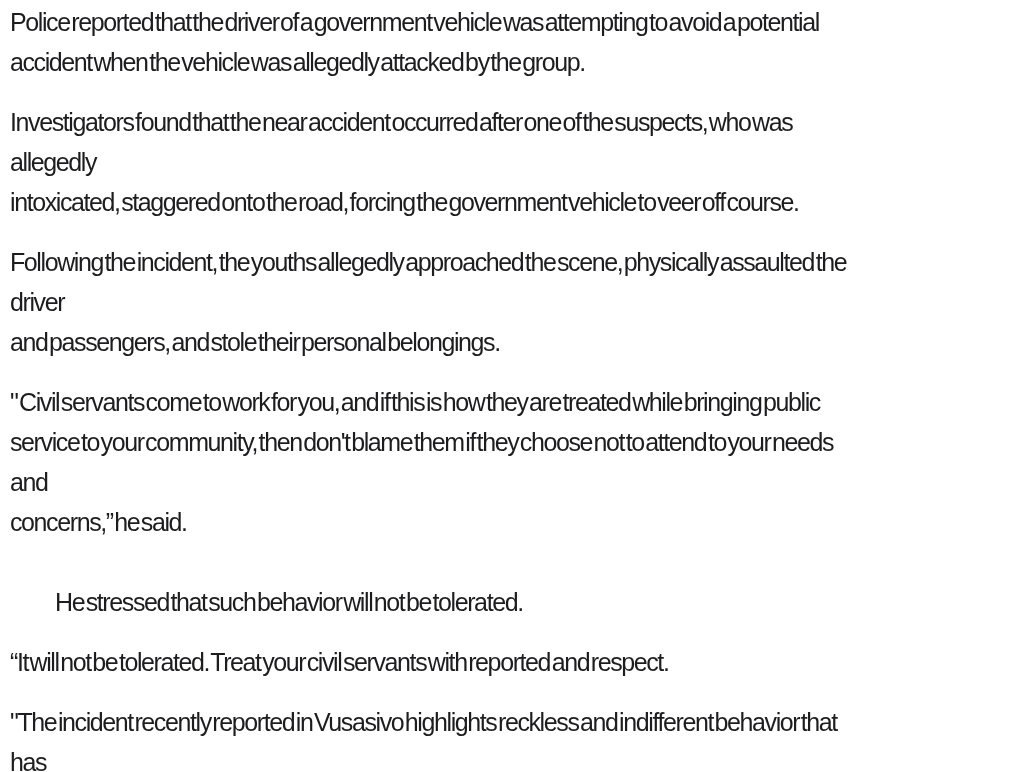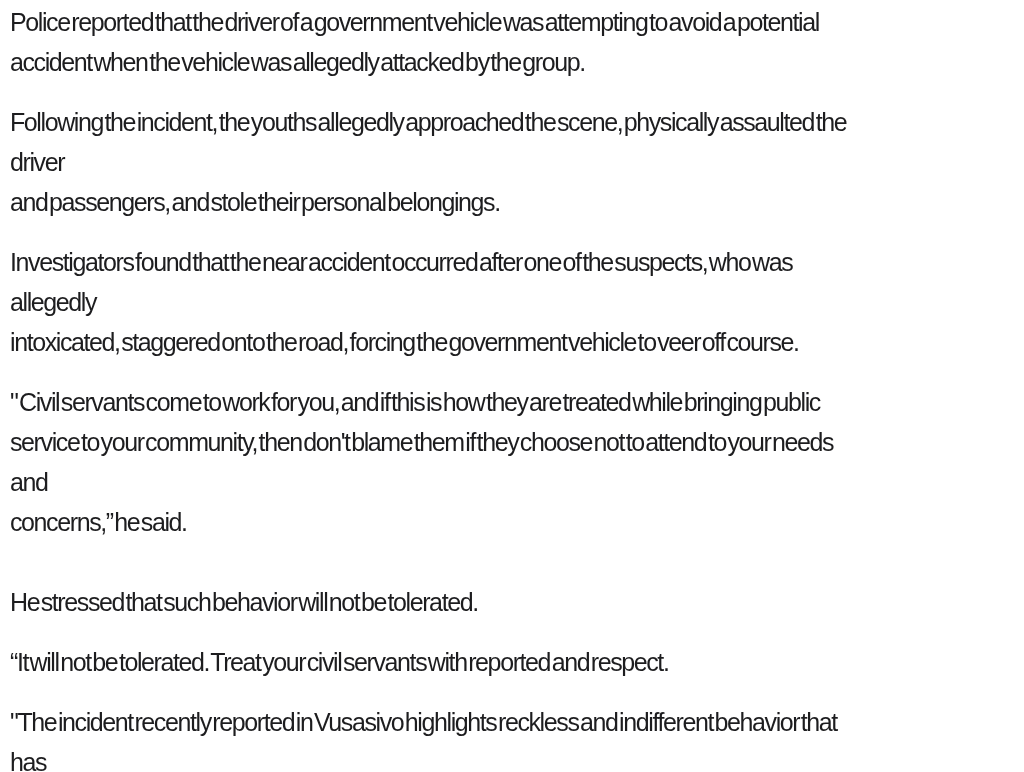--- a/index.html
+++ b/index.html
@@ -23,32 +23,33 @@
     word-spacing: -4px;
     color: #1d1d1f;
     font-weight: 400;
   }
   .article p {
     margin: 0 0 20px 0;
     white-space: pre-line; 
   }
   .article p.extra-gap {
     margin-top: 40px; 
+    margin-left: 45px;
   }
 </style>
 </head>
 <body>
 
 <main class="article">
   <p>Police reported that the driver of a government vehicle was attempting to avoid a potential
 accident when the vehicle was allegedly attacked by the group.</p>
+  <p>Investigators found that the near accident occurred after one of the suspects, who was allegedly
+intoxicated, staggered onto the road, forcing the government vehicle to veer off course.</p>
   <p>Following the incident, the youths allegedly approached the scene, physically assaulted the driver
 and passengers, and stole their personal belongings.</p>
-  <p>Investigators found that the near accident occurred after one of the suspects, who was allegedly
-intoxicated, staggered onto the road, forcing the government vehicle to veer off course.</p>
   <p>" Civil servants come to work for you, and if this is how they are treated while bringing public
 service to your community, then don't blame them if they choose not to attend to your needs and
 concerns,” he said.</p>
   <p class="extra-gap">He stressed that such behavior will not be tolerated.</p>
   <p>“It will not be tolerated. Treat your civil servants with reported and respect.</p>
   <p>"The incident recently reported in Vusasivo highlights reckless and indifferent behavior that has
 no place in our society,” he said.</p>
 </main>
 
 </body></html>

